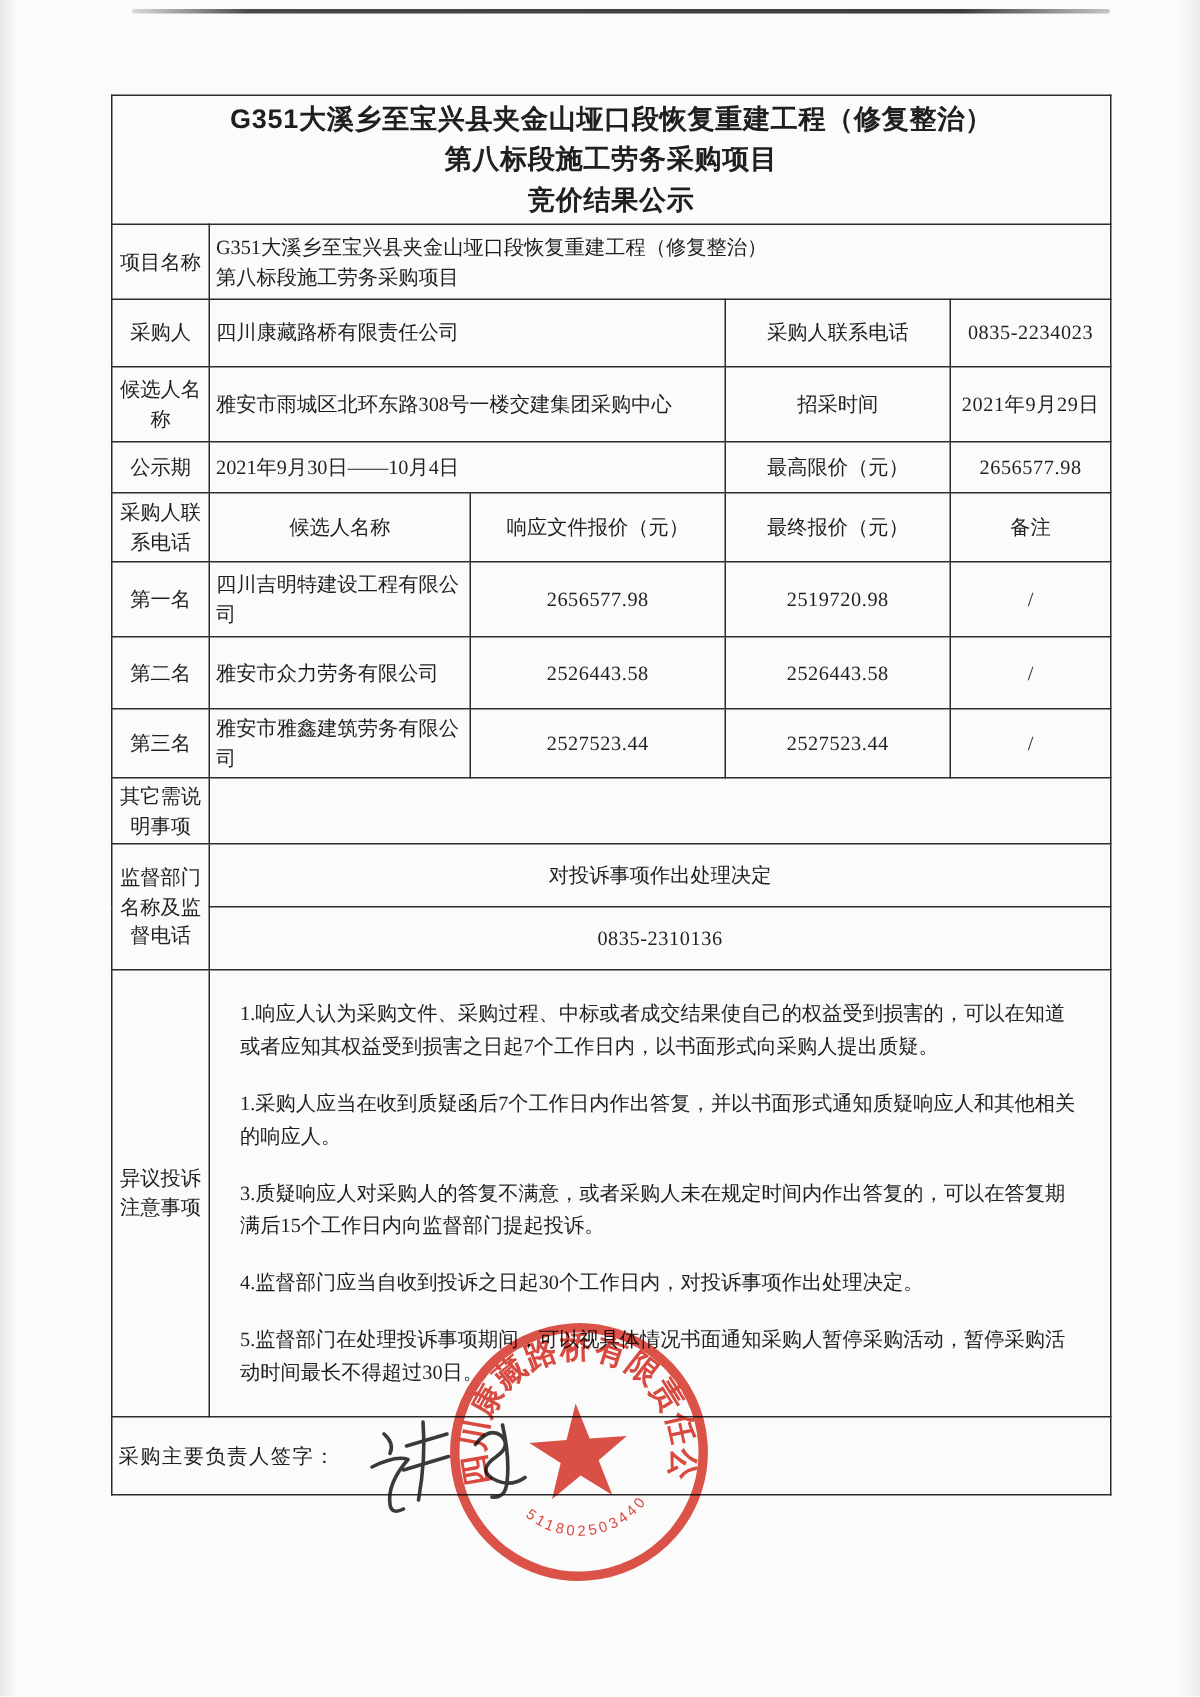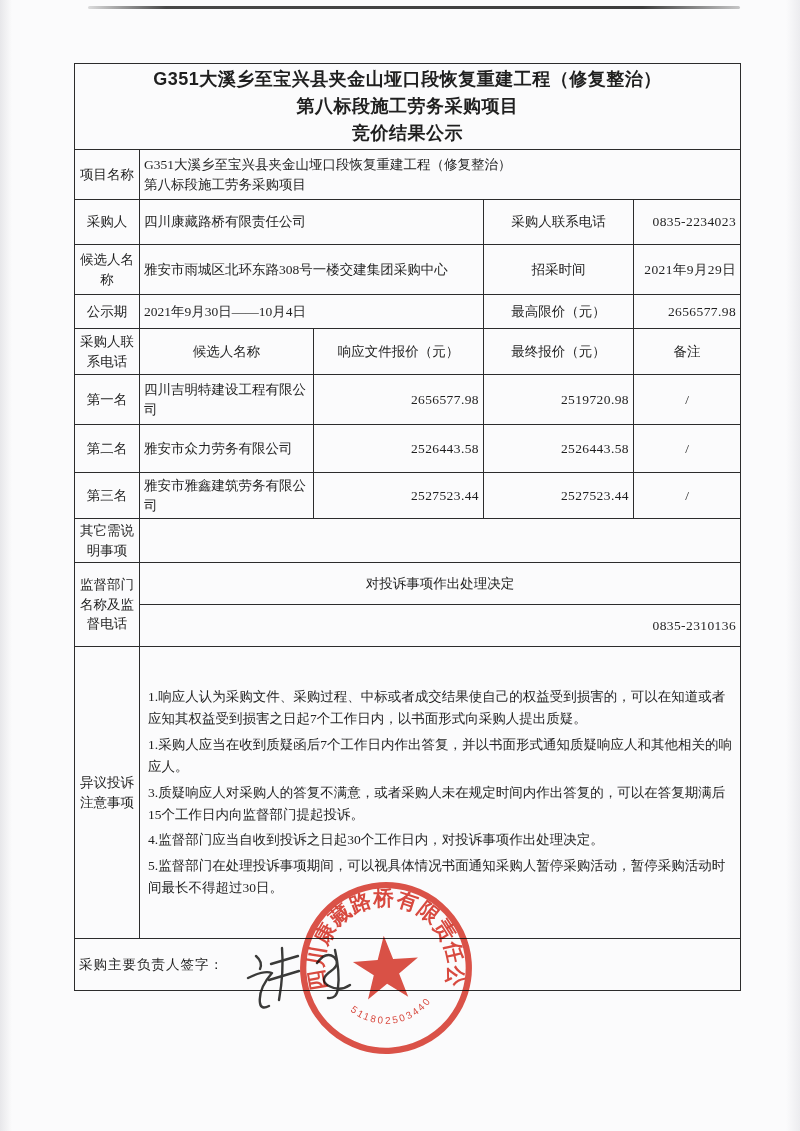--- a/index.html
+++ b/index.html
@@ -39,23 +39,23 @@
     background:transparent;
   }
   .title-cell { text-align:center; padding:6px 2px; }
   .title-cell div {
     font-family:"Liberation Sans","DejaVu Sans",sans-serif;
     font-weight:bold; font-size:18px; line-height:1.5; letter-spacing:.5px;
   }
   td.lbl { text-align:center; padding:2px 4px; }
   td.val { text-align:left; padding-left:7px; }
   td.cen { text-align:center; }
-  td.num { text-align:right; letter-spacing:.4px; }
+  td.num { text-align:center; letter-spacing:.4px; }
   .objection-cell { padding:8px 10px 8px 7px; }
-  .objection-cell div { margin:4px; font-size:13.5px; line-height:1.62; text-align:left; }
+  .objection-cell div { margin:16px; font-size:13.5px; line-height:1.62; text-align:left; }
   .sig-row-cell { height:52px; position:relative; padding-left:7px; font-size:14.5px; }
   .sig-label { letter-spacing:1px; }
   
   .signature-svg { position:absolute; left:238px; top:928px; pointer-events:none; }
   .seal-svg {
     position:absolute; left:296px; top:876px; width:180px; height:184px;
     mix-blend-mode:multiply; opacity:.92; pointer-events:none;
     transform:rotate(-4deg);
   }
 </style>

